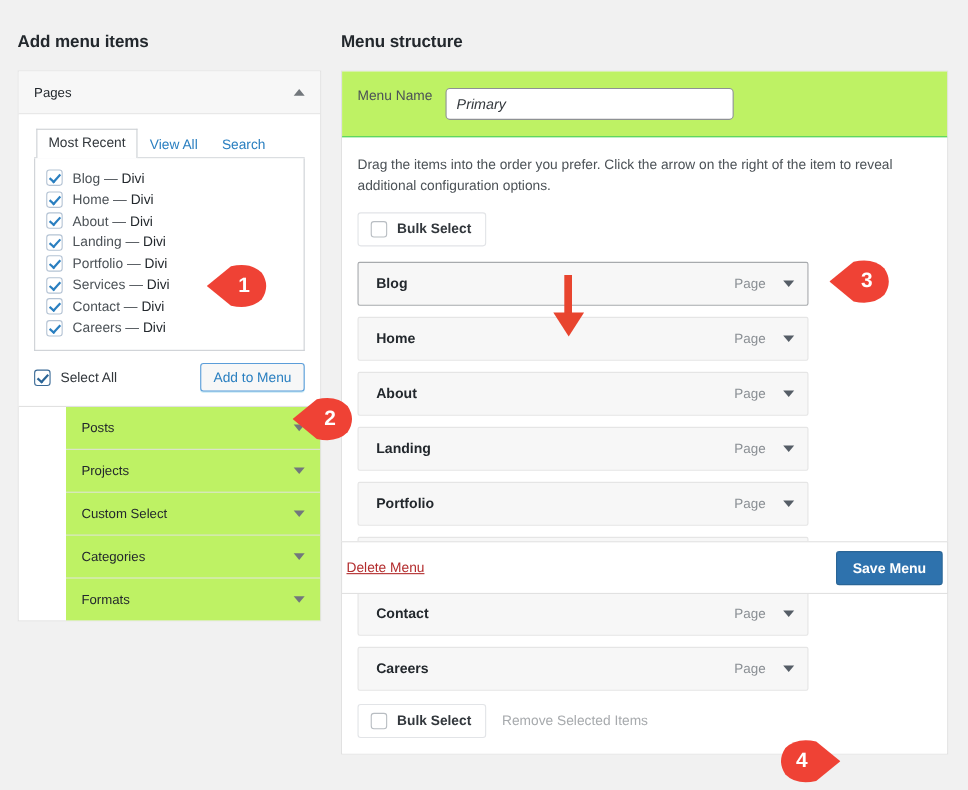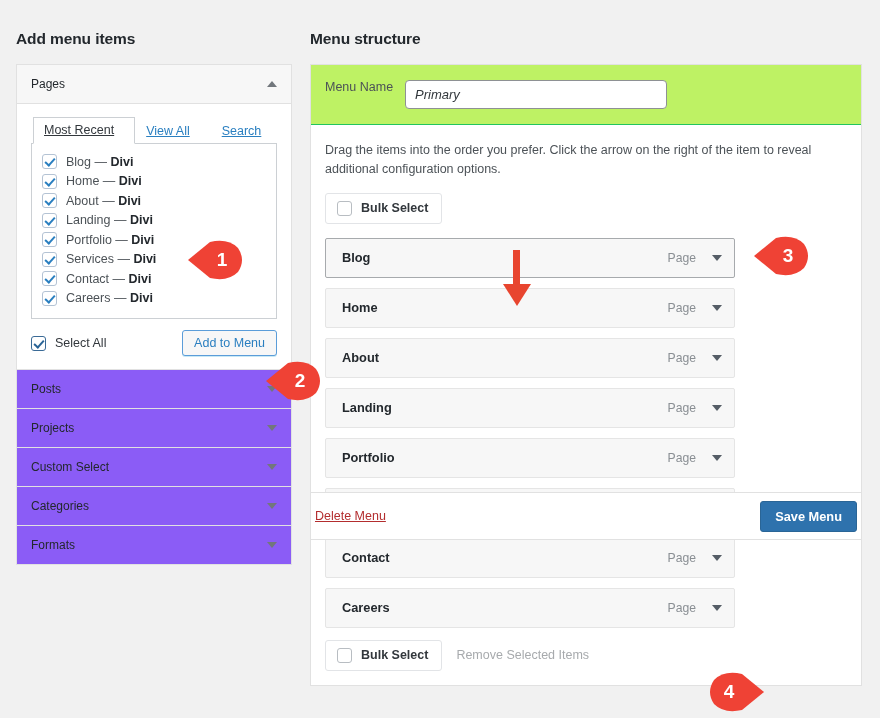--- a/index.html
+++ b/index.html
@@ -53,21 +53,21 @@
 
   .panel-head {
     display: flex;
     align-items: center;
     justify-content: space-between;
     padding: 12px 14px;
     background: #f7f7f7;
     border-bottom: 1px solid #e1e1e1;
     cursor: pointer;
   }
-  .panel-head.closed { background: #8b5cf6; }
+  .panel-head.closed { background: #bef264; margin-left: 43px; }
 
   .panel-head-title {
     font-weight: normal;
     font-size: 12px;
     color: #23282d;
   }
 
   .caret {
     width: 0; height: 0;
     border-left: 5px solid transparent;
@@ -84,30 +84,29 @@
 
   
   .tabs {
     display: flex;
     align-items: flex-end;
     border-bottom: 1px solid #ccd0d4;
     margin: 0 0 0 0;
     padding-left: 2px;
   }
   .tab {
-    padding: 5px 20px 6px 10px;
+    padding: 5px 10px 6px 10px;
     font-size: 12.5px;
     color: #2a7fc0;
     cursor: pointer;
     border: 1px solid transparent;
     border-bottom: none;
     position: relative;
     top: 1px;
     white-space: nowrap;
-    text-decoration: underline;
   }
   .tab.active {
     color: #32373c;
     background: #fff;
     border: 1px solid #ccd0d4;
     border-bottom: 1px solid #fff;
   }
 
   
   .pages-list {
@@ -147,21 +146,21 @@
   }
   .cb.strong { border-color: #3a6a96; }
   .cb.strong.checked::after { border-color: #2a6496; }
   .cb.empty { border-color: #b8bdc2; }
 
   .cb-label {
     font-size: 12.5px;
     color: #4c5257;
     white-space: nowrap;
   }
-  .cb-label b { color: #23282d; font-weight: bold; }
+  .cb-label b { color: #23282d; font-weight: normal; }
 
   
   .selectall-row {
     display: flex;
     align-items: center;
     justify-content: space-between;
     padding: 11px 0 13px 0;
   }
   .selectall-left {
     display: flex; align-items: center; gap: 9px;

